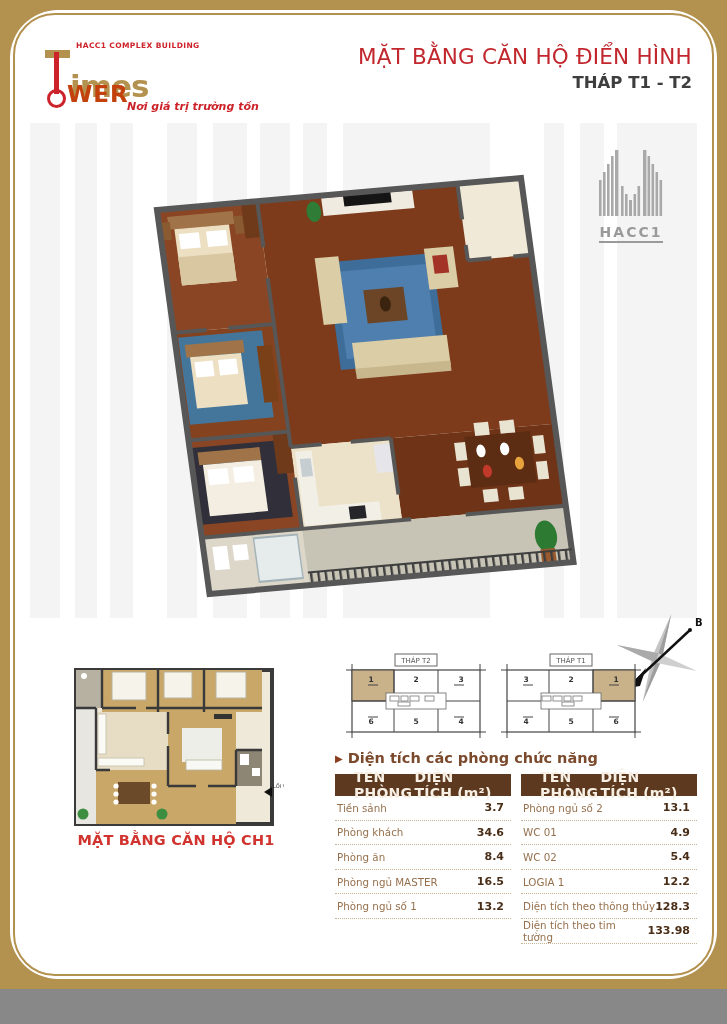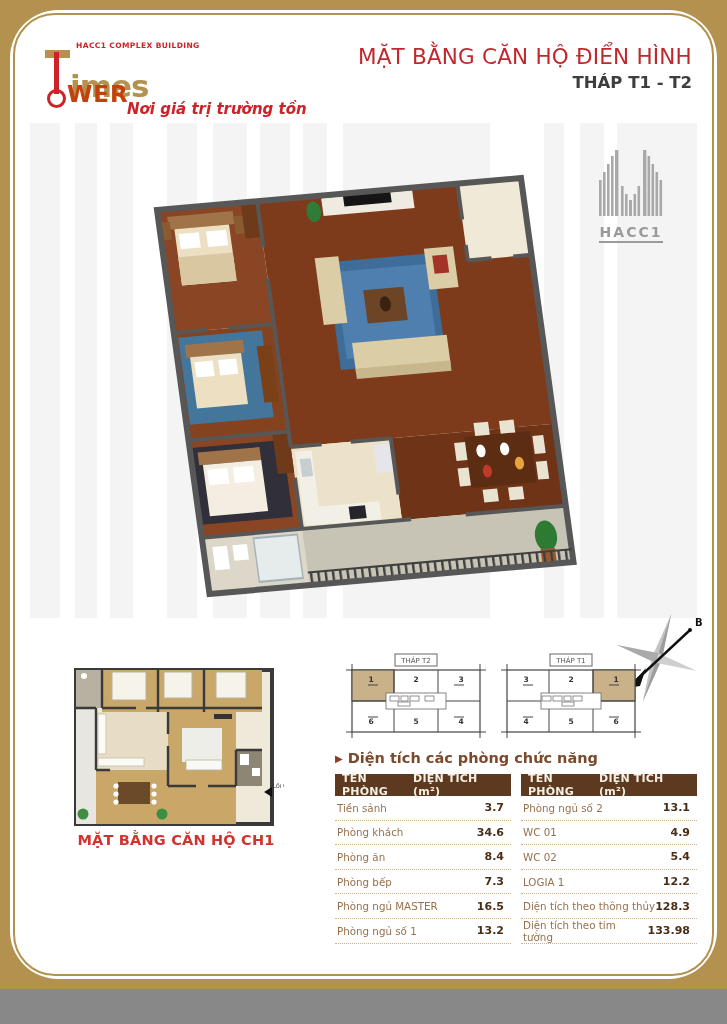--- a/index.html
+++ b/index.html
@@ -27,21 +27,21 @@
   .brand-building{position:absolute;left:31px;top:7px;color:#cc2229;font-size:7.5px;
                   font-weight:bold;letter-spacing:.4px;}
   .t-top{position:absolute;left:0;top:16px;width:25px;height:8px;background:#b3914f;}
   .t-stem{position:absolute;left:9px;top:18px;width:5px;height:42px;background:#cc2229;}
   .t-imes{position:absolute;left:25px;top:6px;color:#b3914f;font-size:31px;font-weight:bold;
           letter-spacing:-1px;margin-top:28px;}
   .t-clock{position:absolute;left:2px;top:55px;width:13px;height:13px;border:3px solid #cc2229;
            border-radius:50%;}
   .t-wer{position:absolute;left:22px;top:47px;color:#c2410c;font-size:23px;font-weight:bold;
          letter-spacing:1px;}
-  .brand-tagline{position:absolute;left:82px;top:66px;color:#cc2229;font-size:15px;
+  .brand-tagline{position:absolute;left:82px;top:66px;color:#cc2229;font-size:11px;
                  font-style:italic;font-weight:bold;white-space:nowrap;}
   .titleblock{right:35px;top:44px;text-align:right;z-index:5;}
   .main-title{color:#c1272d;font-size:21.5px;font-weight:normal;letter-spacing:.2px;}
   .sub-title{color:#3e3e3e;font-size:16.5px;font-weight:bold;margin-top:4px;}
 
   
   .stripes{left:30px;top:123px;width:667px;height:495px;z-index:1;
     background-image:linear-gradient(90deg,
       #f4f4f4 0%,#f4f4f4 4.5%,#fff 4.5%,#fff 6.8%,
       #f4f4f4 6.8%,#f4f4f4 10%,#fff 10%,#fff 12%,
@@ -72,21 +72,21 @@
   .keyplan.t2{left:341px;} .keyplan.t1{left:496px;}
   .compass{left:610px;top:608px;width:98px;height:104px;z-index:4;}
 
   
   .area-section{left:335px;top:750px;width:362px;z-index:4;}
   .area-title{color:#7b4a2d;font-size:14.5px;font-weight:bold;margin-bottom:8px;}
   .area-title .arrow{color:#8a3c1e;font-size:10px;margin-right:5px;vertical-align:1px;}
   .tables{display:flex;gap:10px;}
   .atable{width:176px;}
   .thead{display:flex;justify-content:space-between;align-items:center;background:#5d3a1f;
-         color:#f7efe4;font-size:11px;font-weight:bold;height:22px;padding:0 7px;
+         color:#f7efe4;font-size:14px;font-weight:bold;height:22px;padding:0 19px;
          letter-spacing:.2px;}
   .trow{display:flex;justify-content:space-between;align-items:center;height:23.6px;
         border-bottom:1.6px dotted #c9b295;padding:0 7px 0 2px;}
   .trow .rname{color:#96704d;font-size:10.3px;}
   .trow .rval{color:#4a2e17;font-size:11px;font-weight:bold;}
 
   svg text{font-family:"DejaVu Sans","Liberation Sans",sans-serif;}
 </style>
 </head>
 <body>
@@ -386,24 +386,20 @@
           </div>
         <div class="trow">
             <span class="rname">Phòng khách</span>
             <span class="rval">34.6</span>
           </div>
         <div class="trow">
             <span class="rname">Phòng ăn</span>
             <span class="rval">8.4</span>
           </div>
         <div class="trow">
-            <span class="rname">Phòng bếp</span>
-            <span class="rval">7.3</span>
-          </div>
-        <div class="trow">
             <span class="rname">Phòng ngủ MASTER</span>
             <span class="rval">16.5</span>
           </div>
         <div class="trow">
             <span class="rname">Phòng ngủ số 1</span>
             <span class="rval">13.2</span>
           </div>
       </div>
       <div class="atable">
         <div class="thead">

